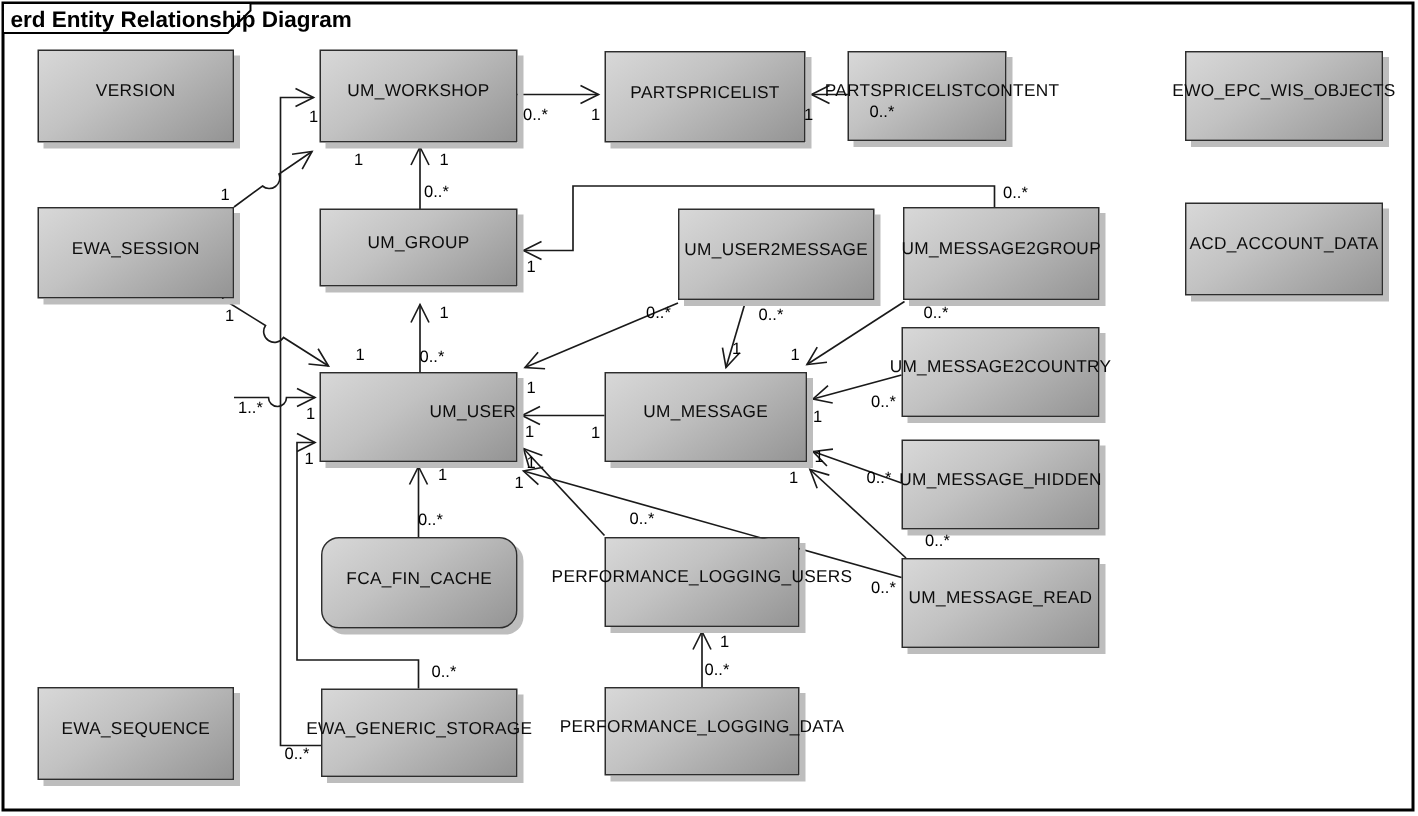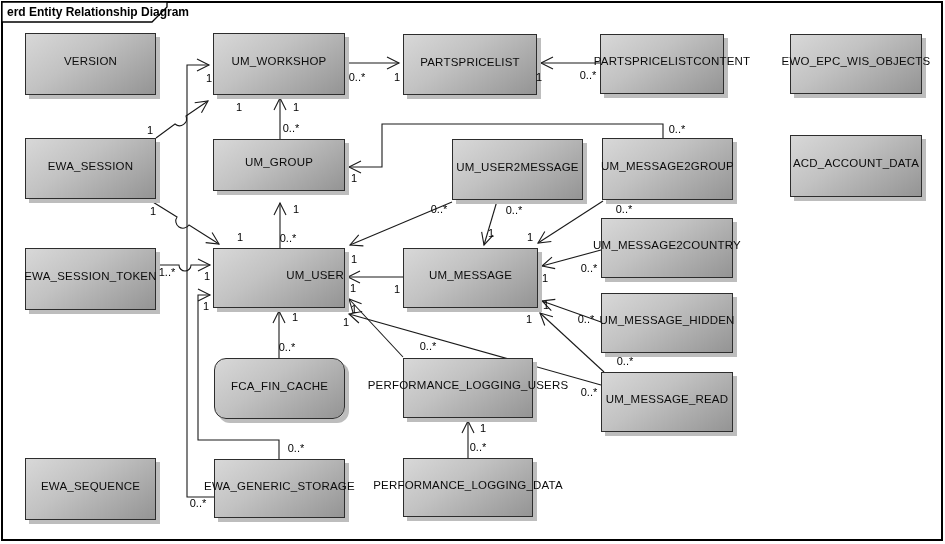--- a/index.html
+++ b/index.html
@@ -3,21 +3,21 @@
 <meta charset="utf-8">
 <style>
   html,body { margin:0; padding:0; background:#ffffff; }
   .stage {
     position:relative; width:945px; height:544px; background:#ffffff;
     font-family:"Liberation Sans", sans-serif; overflow:hidden;
   }
   .layer-svg { position:absolute; left:0; top:0; z-index:1; }
   .frame-title {
     position:absolute; left:7px; top:5px; z-index:3;
-    font-size:12px; font-weight:bold; color:#000; white-space:nowrap;
+    font-size:15px; font-weight:bold; color:#000; white-space:nowrap;
   }
   .entity {
     position:absolute; z-index:2; box-sizing:border-box;
     display:flex; align-items:center; justify-content:center;
     padding-bottom:6px;
     background:linear-gradient(145deg,#d8d8d8 0%,#c2c2c2 40%,#949494 100%);
     border:1px solid #2d2d2d;
     box-shadow:4px 4px 0 #bdbdbd;
     font-size:11.5px; color:#0c0c0c; letter-spacing:0.2px;
   }
@@ -71,21 +71,21 @@
 
   <div class="entity" style="left:25px;top:33px;width:131px;height:62px;">
       <span>VERSION</span>
     </div>
   <div class="entity" style="left:213px;top:33px;width:132px;height:62px;">
       <span>UM_WORKSHOP</span>
     </div>
   <div class="entity" style="left:403px;top:34px;width:134px;height:61px;">
       <span>PARTSPRICELIST</span>
     </div>
-  <div class="entity" style="left:600px;top:34px;width:124px;height:60px;padding-left:20px;">
+  <div class="entity" style="left:565px;top:34px;width:106px;height:60px;padding-left:20px;">
       <span>PARTSPRICELISTCONTENT</span>
     </div>
   <div class="entity" style="left:790px;top:34px;width:132px;height:60px;">
       <span>EWO_EPC_WIS_OBJECTS</span>
     </div>
 
   <div class="entity" style="left:25px;top:138px;width:131px;height:61px;">
       <span>EWA_SESSION</span>
     </div>
   <div class="entity" style="left:213px;top:139px;width:132px;height:52px;">
@@ -94,23 +94,20 @@
   <div class="entity" style="left:452px;top:139px;width:131px;height:61px;">
       <span>UM_USER2MESSAGE</span>
     </div>
   <div class="entity" style="left:602px;top:138px;width:131px;height:62px;">
       <span>UM_MESSAGE2GROUP</span>
     </div>
   <div class="entity" style="left:790px;top:135px;width:132px;height:62px;">
       <span>ACD_ACCOUNT_DATA</span>
     </div>
 
-  <div class="entity" style="left:25px;top:248px;width:131px;height:62px;">
-      <span>EWA_SESSION_TOKEN</span>
-    </div>
   <div class="entity" style="left:213px;top:248px;width:132px;height:60px;justify-content:flex-end;">
       <span>UM_USER</span>
     </div>
   <div class="entity" style="left:403px;top:248px;width:135px;height:60px;">
       <span>UM_MESSAGE</span>
     </div>
   <div class="entity" style="left:601px;top:218px;width:132px;height:60px;">
       <span>UM_MESSAGE2COUNTRY</span>
     </div>
   <div class="entity" style="left:601px;top:293px;width:132px;height:60px;">

